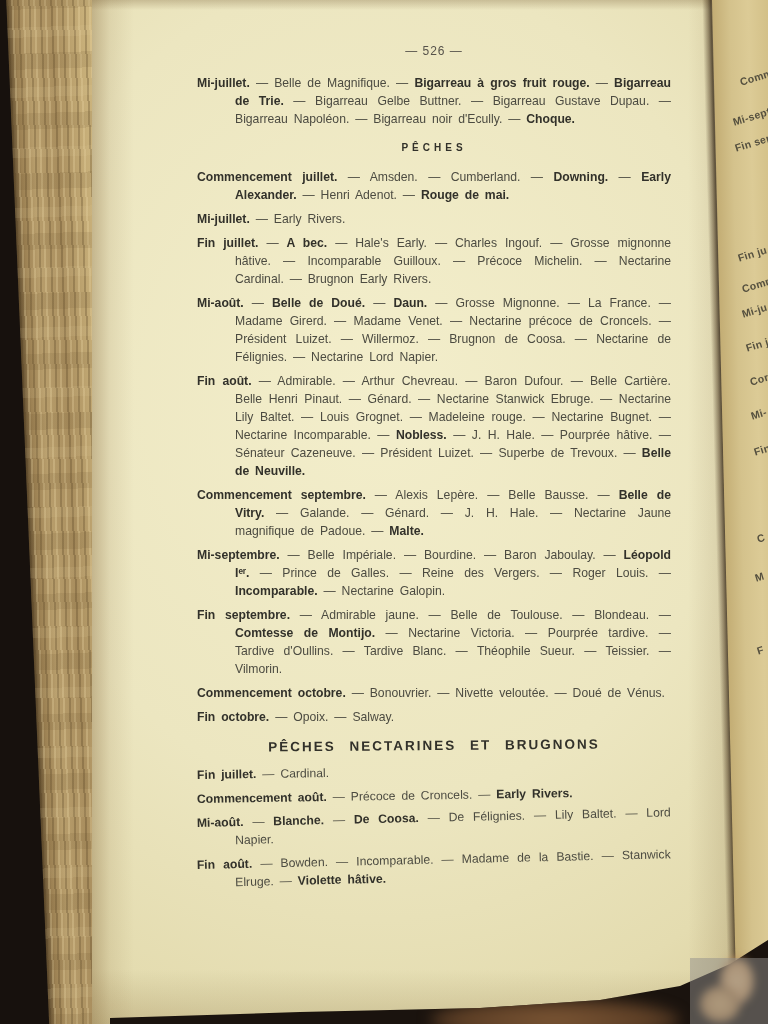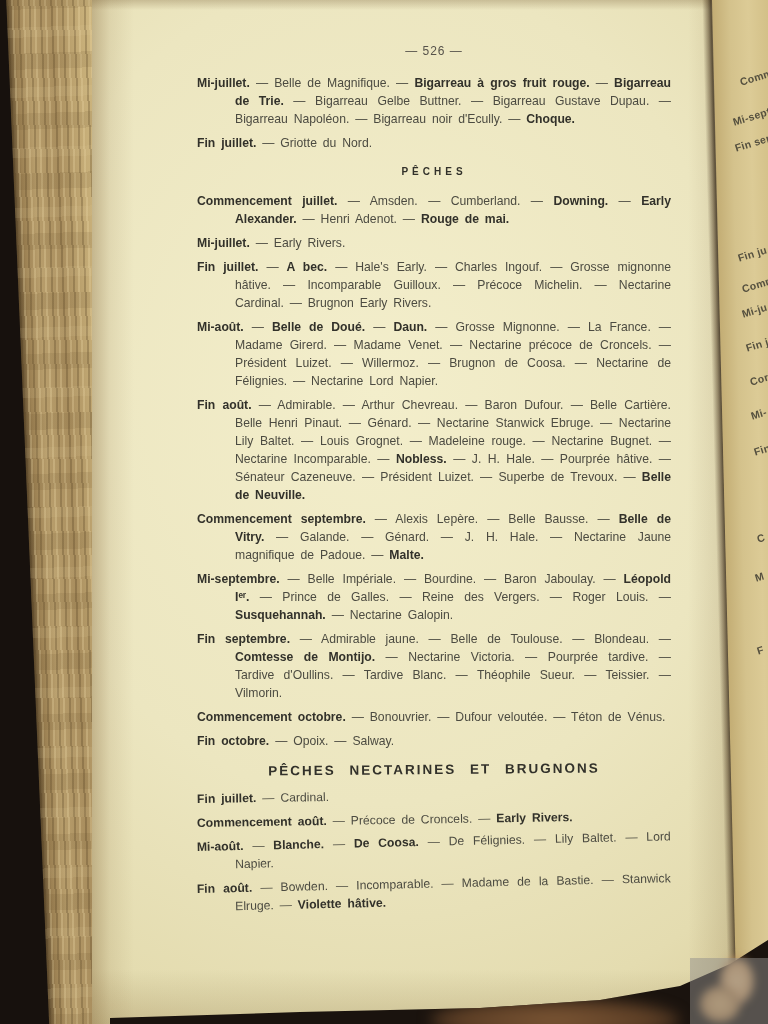--- a/index.html
+++ b/index.html
@@ -91,31 +91,30 @@
 <body>
 
 <div class="scene">
 
   <div class="stack-left"></div>
 
   <div class="page">
     <div class="page-number">— 526 —</div>
     <div class="content">
         <p class="entry"><span class="b">Mi-juillet.</span><span class="n"> — Belle de Magnifique. — </span><span class="b">Bigarreau à gros fruit rouge.</span><span class="n"> — </span><span class="b">Bigarreau de Trie.</span><span class="n"> — Bigarreau Gelbe Buttner. — Bigarreau Gustave Dupau. — Bigarreau Napoléon. — Bigarreau noir d'Ecully. — </span><span class="b">Choque.</span></p>
-        <p class="entry"><span class="b">Fin juillet.</span><span class="n"> — Griotte du Nord.</span></p>
         <div class="heading l1">PÊCHES</div>
         <p class="entry"><span class="b">Commencement juillet.</span><span class="n"> — Amsden. — Cumberland. — </span><span class="b">Downing.</span><span class="n"> — </span><span class="b">Early Alexander.</span><span class="n"> — Henri Adenot. — </span><span class="b">Rouge de mai.</span></p>
         <p class="entry"><span class="b">Mi-juillet.</span><span class="n"> — Early Rivers.</span></p>
         <p class="entry"><span class="b">Fin juillet.</span><span class="n"> — </span><span class="b">A bec.</span><span class="n"> — Hale's Early. — Charles Ingouf. — Grosse mignonne hâtive. — Incomparable Guilloux. — Précoce Michelin. — Nectarine Cardinal. — Brugnon Early Rivers.</span></p>
         <p class="entry"><span class="b">Mi-août.</span><span class="n"> — </span><span class="b">Belle de Doué.</span><span class="n"> — </span><span class="b">Daun.</span><span class="n"> — Grosse Mignonne. — La France. — Madame Girerd. — Madame Venet. — Nectarine précoce de Croncels. — Président Luizet. — Willermoz. — Brugnon de Coosa. — Nectarine de Félignies. — Nectarine Lord Napier.</span></p>
         <p class="entry"><span class="b">Fin août.</span><span class="n"> — Admirable. — Arthur Chevreau. — Baron Dufour. — Belle Cartière. Belle Henri Pinaut. — Génard. — Nectarine Stanwick Ebruge. — Nectarine Lily Baltet. — Louis Grognet. — Madeleine rouge. — Nectarine Bugnet. — Nectarine Incomparable. — </span><span class="b">Nobless.</span><span class="n"> — J. H. Hale. — Pourprée hâtive. — Sénateur Cazeneuve. — Président Luizet. — Superbe de Trevoux. — </span><span class="b">Belle de Neuville.</span></p>
         <p class="entry"><span class="b">Commencement septembre.</span><span class="n"> — Alexis Lepère. — Belle Bausse. — </span><span class="b">Belle de Vitry.</span><span class="n"> — Galande. — Génard. — J. H. Hale. — Nectarine Jaune magnifique de Padoue. — </span><span class="b">Malte.</span></p>
-        <p class="entry"><span class="b">Mi-septembre.</span><span class="n"> — Belle Impériale. — Bourdine. — Baron Jaboulay. — </span><span class="b">Léopold Iᵉʳ.</span><span class="n"> — Prince de Galles. — Reine des Vergers. — Roger Louis. — </span><span class="b">Susquehannah.</span><span class="n"> — Nectarine Galopin.</span></p>
+        <p class="entry"><span class="b">Mi-septembre.</span><span class="n"> — Belle Impériale. — Bourdine. — Baron Jaboulay. — </span><span class="b">Léopold Iᵉʳ.</span><span class="n"> — Prince de Galles. — Reine des Vergers. — Roger Louis. — </span><span class="b">Incomparable.</span><span class="n"> — Nectarine Galopin.</span></p>
         <p class="entry"><span class="b">Fin septembre.</span><span class="n"> — Admirable jaune. — Belle de Toulouse. — Blondeau. — </span><span class="b">Comtesse de Montijo.</span><span class="n"> — Nectarine Victoria. — Pourprée tardive. — Tardive d'Oullins. — Tardive Blanc. — Théophile Sueur. — Teissier. — Vilmorin.</span></p>
-        <p class="entry"><span class="b">Commencement octobre.</span><span class="n"> — Bonouvrier. — Dufour veloutée. — Téton de Vénus.</span></p>
+        <p class="entry"><span class="b">Commencement octobre.</span><span class="n"> — Bonouvrier. — Nivette veloutée. — Doué de Vénus.</span></p>
         <p class="entry"><span class="b">Fin octobre.</span><span class="n"> — Opoix. — Salway.</span></p>
         <div class="heading l2">PÊCHES NECTARINES ET BRUGNONS</div>
         <p class="entry"><span class="b">Fin juillet.</span><span class="n"> — Cardinal.</span></p>
         <p class="entry"><span class="b">Commencement août.</span><span class="n"> — Précoce de Croncels. — </span><span class="b">Early Rivers.</span></p>
         <p class="entry"><span class="b">Mi-août.</span><span class="n"> — </span><span class="b">Blanche.</span><span class="n"> — </span><span class="b">De Coosa.</span><span class="n"> — De Félignies. — Lily Baltet. — Lord Napier.</span></p>
         <p class="entry"><span class="b">Fin août.</span><span class="n"> — Bowden. — Incomparable. — Madame de la Bastie. — Stanwick Elruge. — </span><span class="b">Violette hâtive.</span></p>
       </div>
   </div>
 
   <div class="crease"></div>

